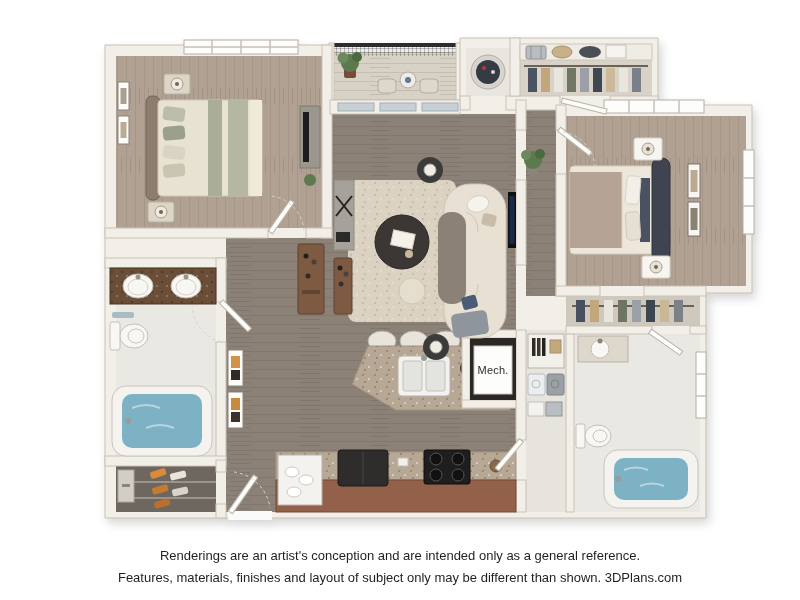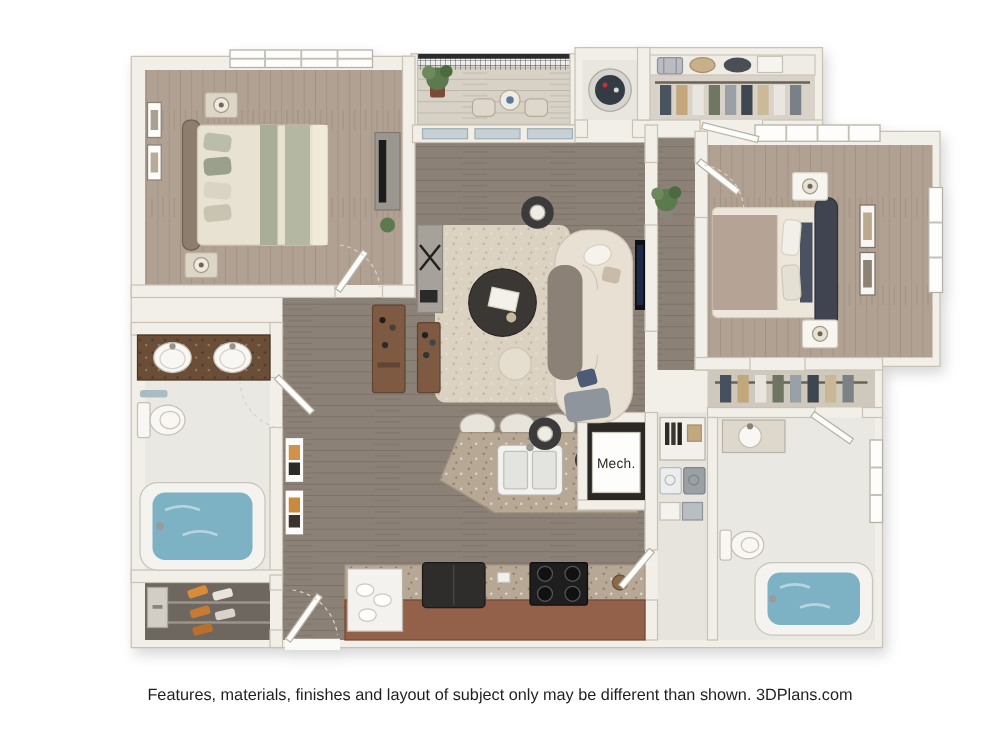--- a/index.html
+++ b/index.html
@@ -427,15 +427,16 @@
       </g>
       <rect class="winframe" x="696" y="352" width="10" height="66"></rect>
       <path class="mullion" d="M696,374 H706 M696,396 H706"></path>
     </g>
 
     <rect class="doorleaf" x="562" y="98" width="46" height="5" transform="rotate(14 562 100)"></rect>
   </g>
 </svg>
 
 <div id="disclaimer">
+  <div>Renderings are an artist's conception and are intended only as a general reference.</div>
   <div>Features, materials, finishes and layout of subject only may be different than shown. 3DPlans.com</div>
 </div>
 </div>
 
 </body></html>

